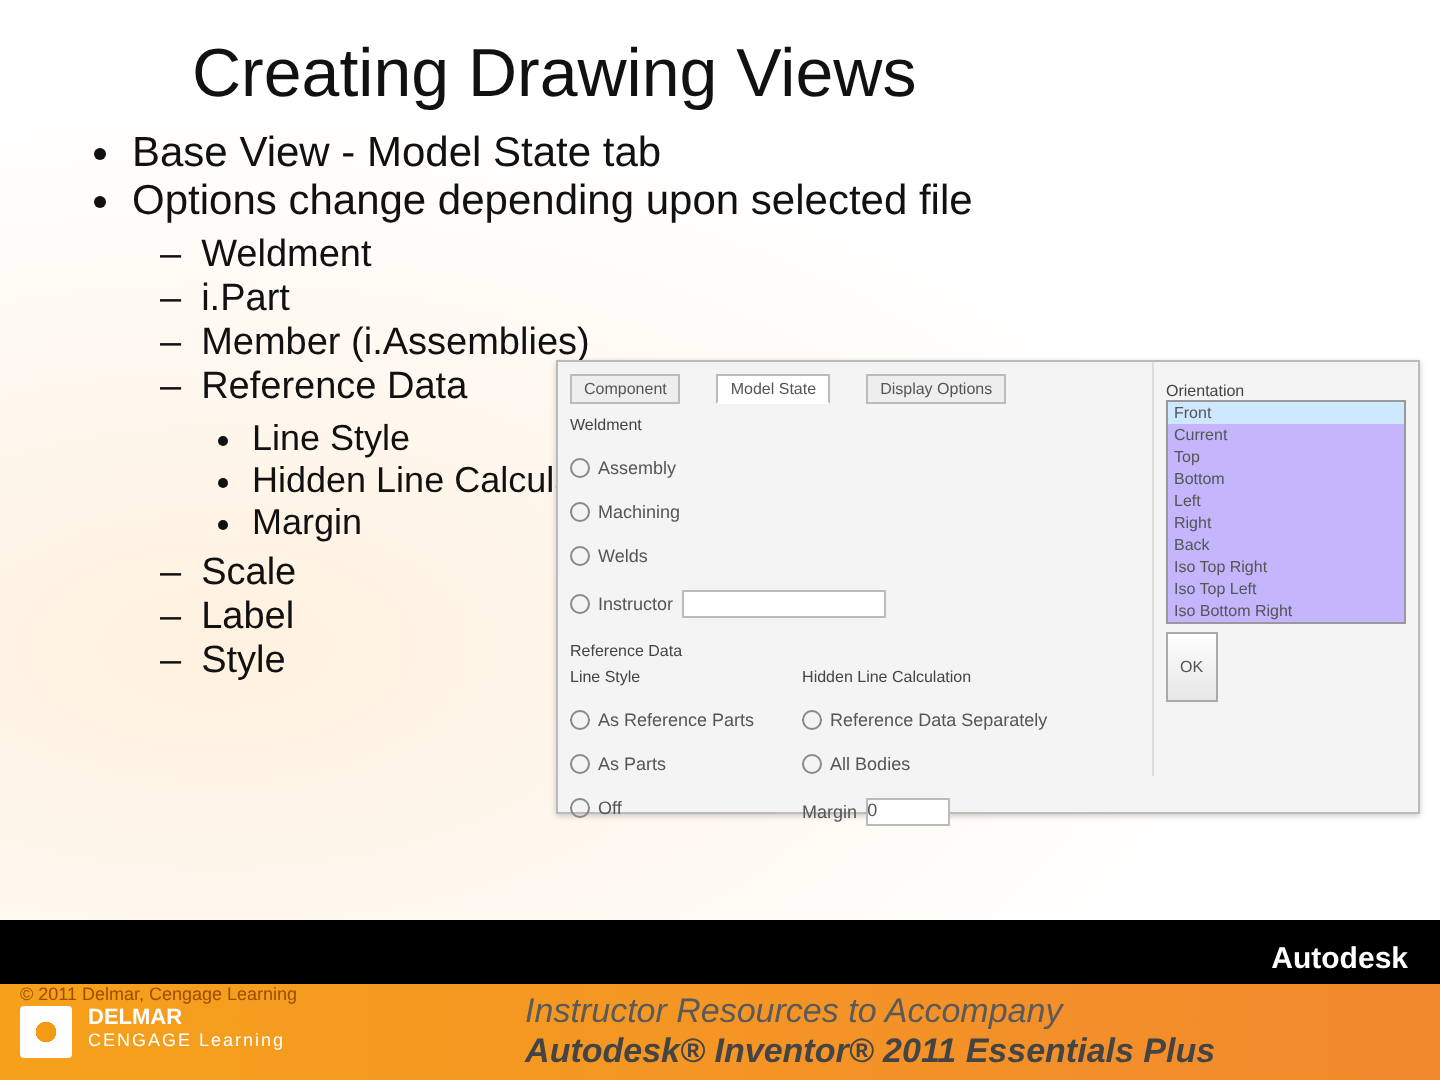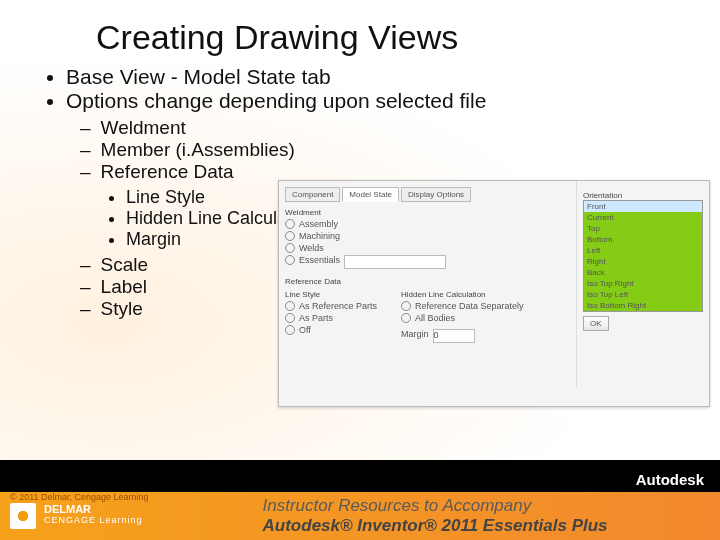--- a/index.html
+++ b/index.html
@@ -11,31 +11,31 @@
 ul.sub1 li::before{content:"–";margin-right:10px}
 ul.sub2{font-size:18px;padding-left:96px;list-style:disc}
 ul.sub3{list-style:none;padding-left:50px;font-size:19px}
 ul.sub3 li::before{content:"–";margin-right:10px}
 .dialog{position:absolute;top:180px;left:278px;width:430px;height:225px;background:#f4f4f4;border:1px solid #bbb;font-size:9px;color:#555;box-shadow:0 1px 3px rgba(0,0,0,.2)}
 .titlebar{height:18px;background:linear-gradient(#f7f7f7,#e6e6e6);border-bottom:1px solid #ccc;position:relative;padding:2px 6px}
 .close{position:absolute;right:2px;top:2px;width:28px;height:14px;background:#d9534f;color:#fff;font-size:9px;text-align:center;line-height:14px;border-radius:2px}
 .dlg-body{display:flex;height:calc(100% - 18px)}
 .leftcol{flex:1;padding:6px}
 .rightcol{width:120px;padding:6px;border-left:1px solid #ddd}
-.tabs{display:flex;gap:2px;margin-bottom:6px}
+.tabs{display:flex;gap:18px;margin-bottom:6px}
 .tab{padding:2px 6px;border:1px solid #bbb;background:#eee;font-size:8px}
 .tab.active{background:#fff;border-bottom:1px solid #fff}
 .group{font-size:8px;color:#444;margin-top:4px}
-.fieldrow{display:flex;align-items:flex-start;gap:4px;margin:2px 0}
+.fieldrow{display:flex;align-items:center;gap:4px;margin:12px 0}
 .radio{width:8px;height:8px;border:1px solid #888;border-radius:50%;display:inline-block}
 .sel{width:100px;height:12px;border:1px solid #bbb;background:#fff}
-.listbox{border:1px solid #999;background:#84cc16;height:110px;overflow:hidden}
+.listbox{border:1px solid #999;background:#c4b5fd;height:110px;overflow:hidden}
 .listbox div{padding:1px 3px;font-size:8px}
 .listbox .hl{background:#cde8ff}
-.btn{border:1px solid #aaa;background:linear-gradient(#fefefe,#e7e7e7);padding:2px 6px;font-size:8px;display:inline-block;margin-top:4px}
+.btn{border:1px solid #aaa;background:linear-gradient(#fefefe,#e7e7e7);padding:12px 6px;font-size:8px;display:inline-block;margin-top:4px}
 .footer{position:absolute;bottom:0;left:0;width:720px}
 .bar1{height:8px;background:#000}
 .autodesk{height:24px;background:#000;color:#ffffff;text-align:right;padding-right:16px;font-weight:bold;font-size:15px;line-height:24px;font-family:Arial}
 .bar2{height:48px;background:linear-gradient(90deg,#f6a11b,#f2892e);display:flex;align-items:center;color:#fff}
 .delmar{display:flex;gap:8px;margin-left:10px;font-size:11px}
 .logo{width:26px;height:26px;background:#fff;border-radius:2px;position:relative}
 .logo::after{content:"";position:absolute;inset:4px;background:radial-gradient(circle,#f39c12 40%,transparent 41%)}
 .accompany{margin-left:120px;color:#5a5a5a;font-style:italic;font-size:17px}
 .accompany b{color:#444;font-style:italic}
 .copyright{position:absolute;left:10px;top:32px;font-size:9px;color:#9a4e00}
@@ -45,20 +45,21 @@
 <body>
 
 <div class="slide">
   <h1>Creating Drawing Views</h1>
   <ul class="top">
     <li>Base View - Model State tab</li>
     <li>Options change depending upon selected file</li>
   </ul>
   <ul class="sub1">
     <li>Weldment</li>
+    <li>i.Part</li>
     <li>Member (i.Assemblies)</li>
     <li>Reference Data</li>
   </ul>
   <ul class="sub2">
     <li>Line Style</li>
     <li>Hidden Line Calculation</li>
     <li>Margin</li>
   </ul>
   <ul class="sub3">
     <li>Scale</li>
@@ -83,21 +84,21 @@
       <div class="fieldrow">
           <span class="radio"></span>
           <span>Machining</span>
         </div>
       <div class="fieldrow">
           <span class="radio"></span>
           <span>Welds</span>
         </div>
       <div class="fieldrow">
           <span class="radio"></span>
-          <span>Essentials</span>
+          <span>Instructor</span>
           <span class="sel"></span>
         </div>
 
       <div class="group" style="margin-top:8px">Reference Data</div>
       <div style="display:flex;gap:24px">
         <div>
           <div class="group">Line Style</div>
           <div class="fieldrow">
               <span class="radio"></span>
               <span>As Reference Parts</span>

